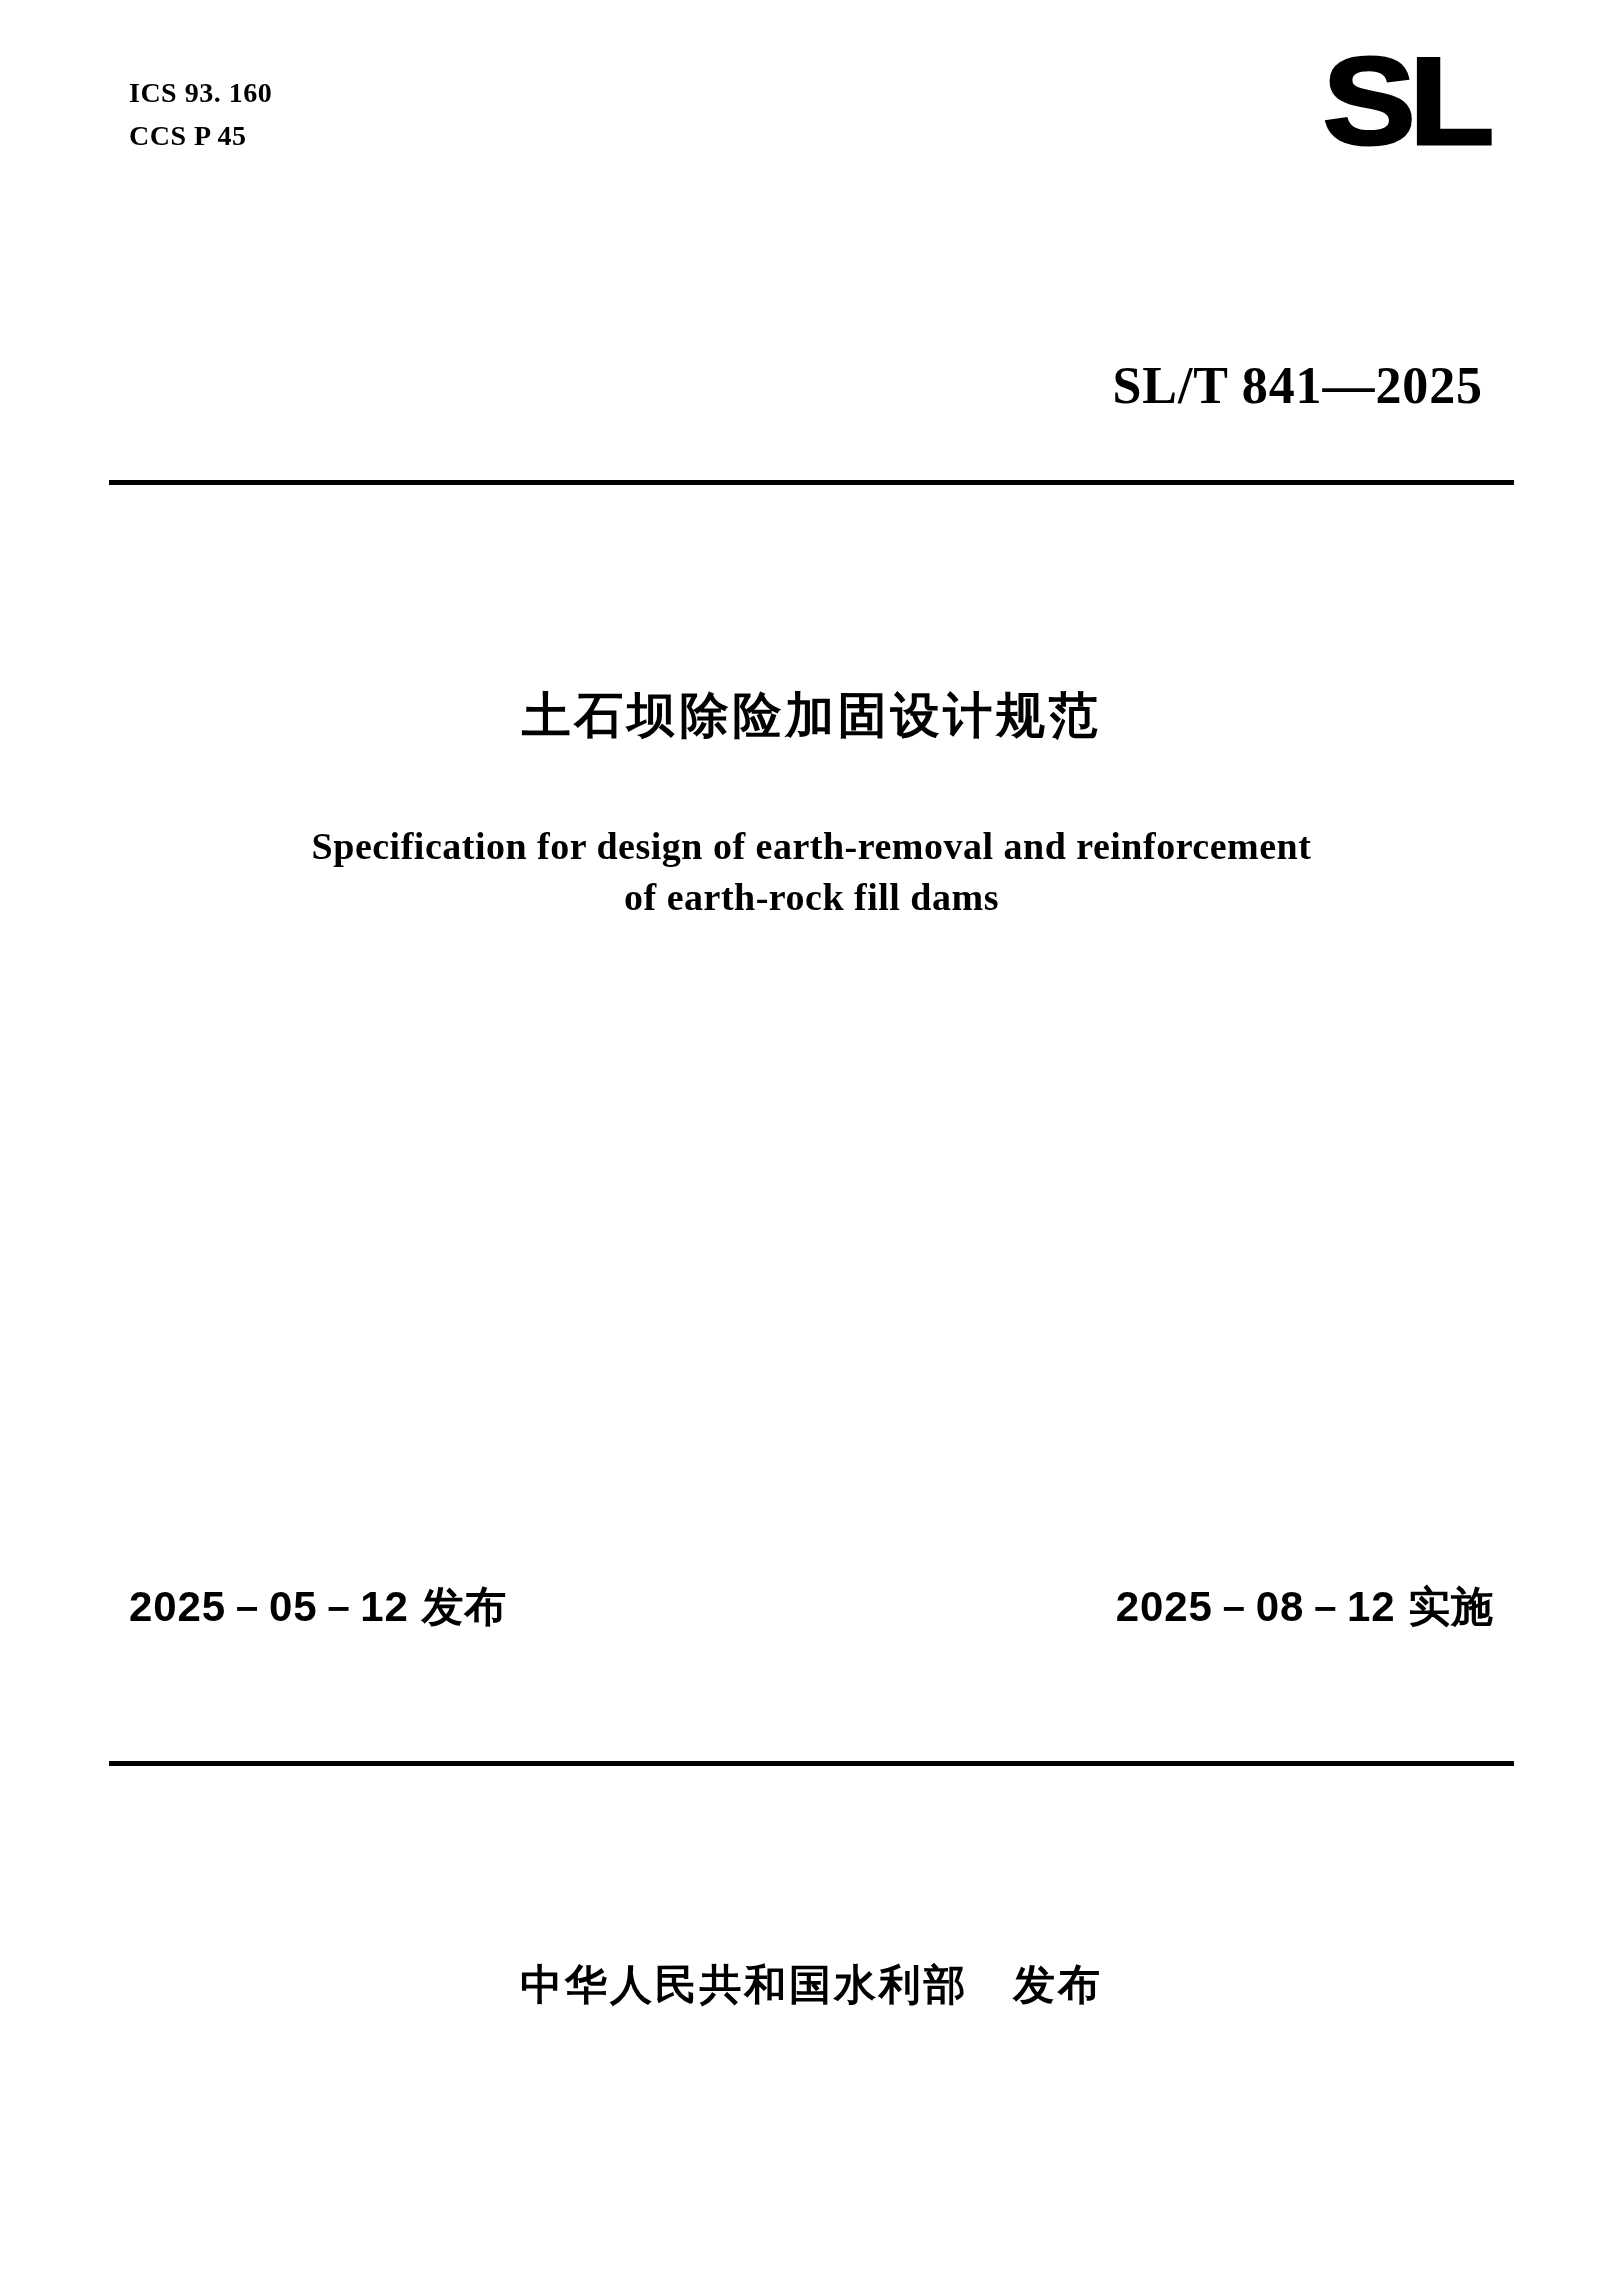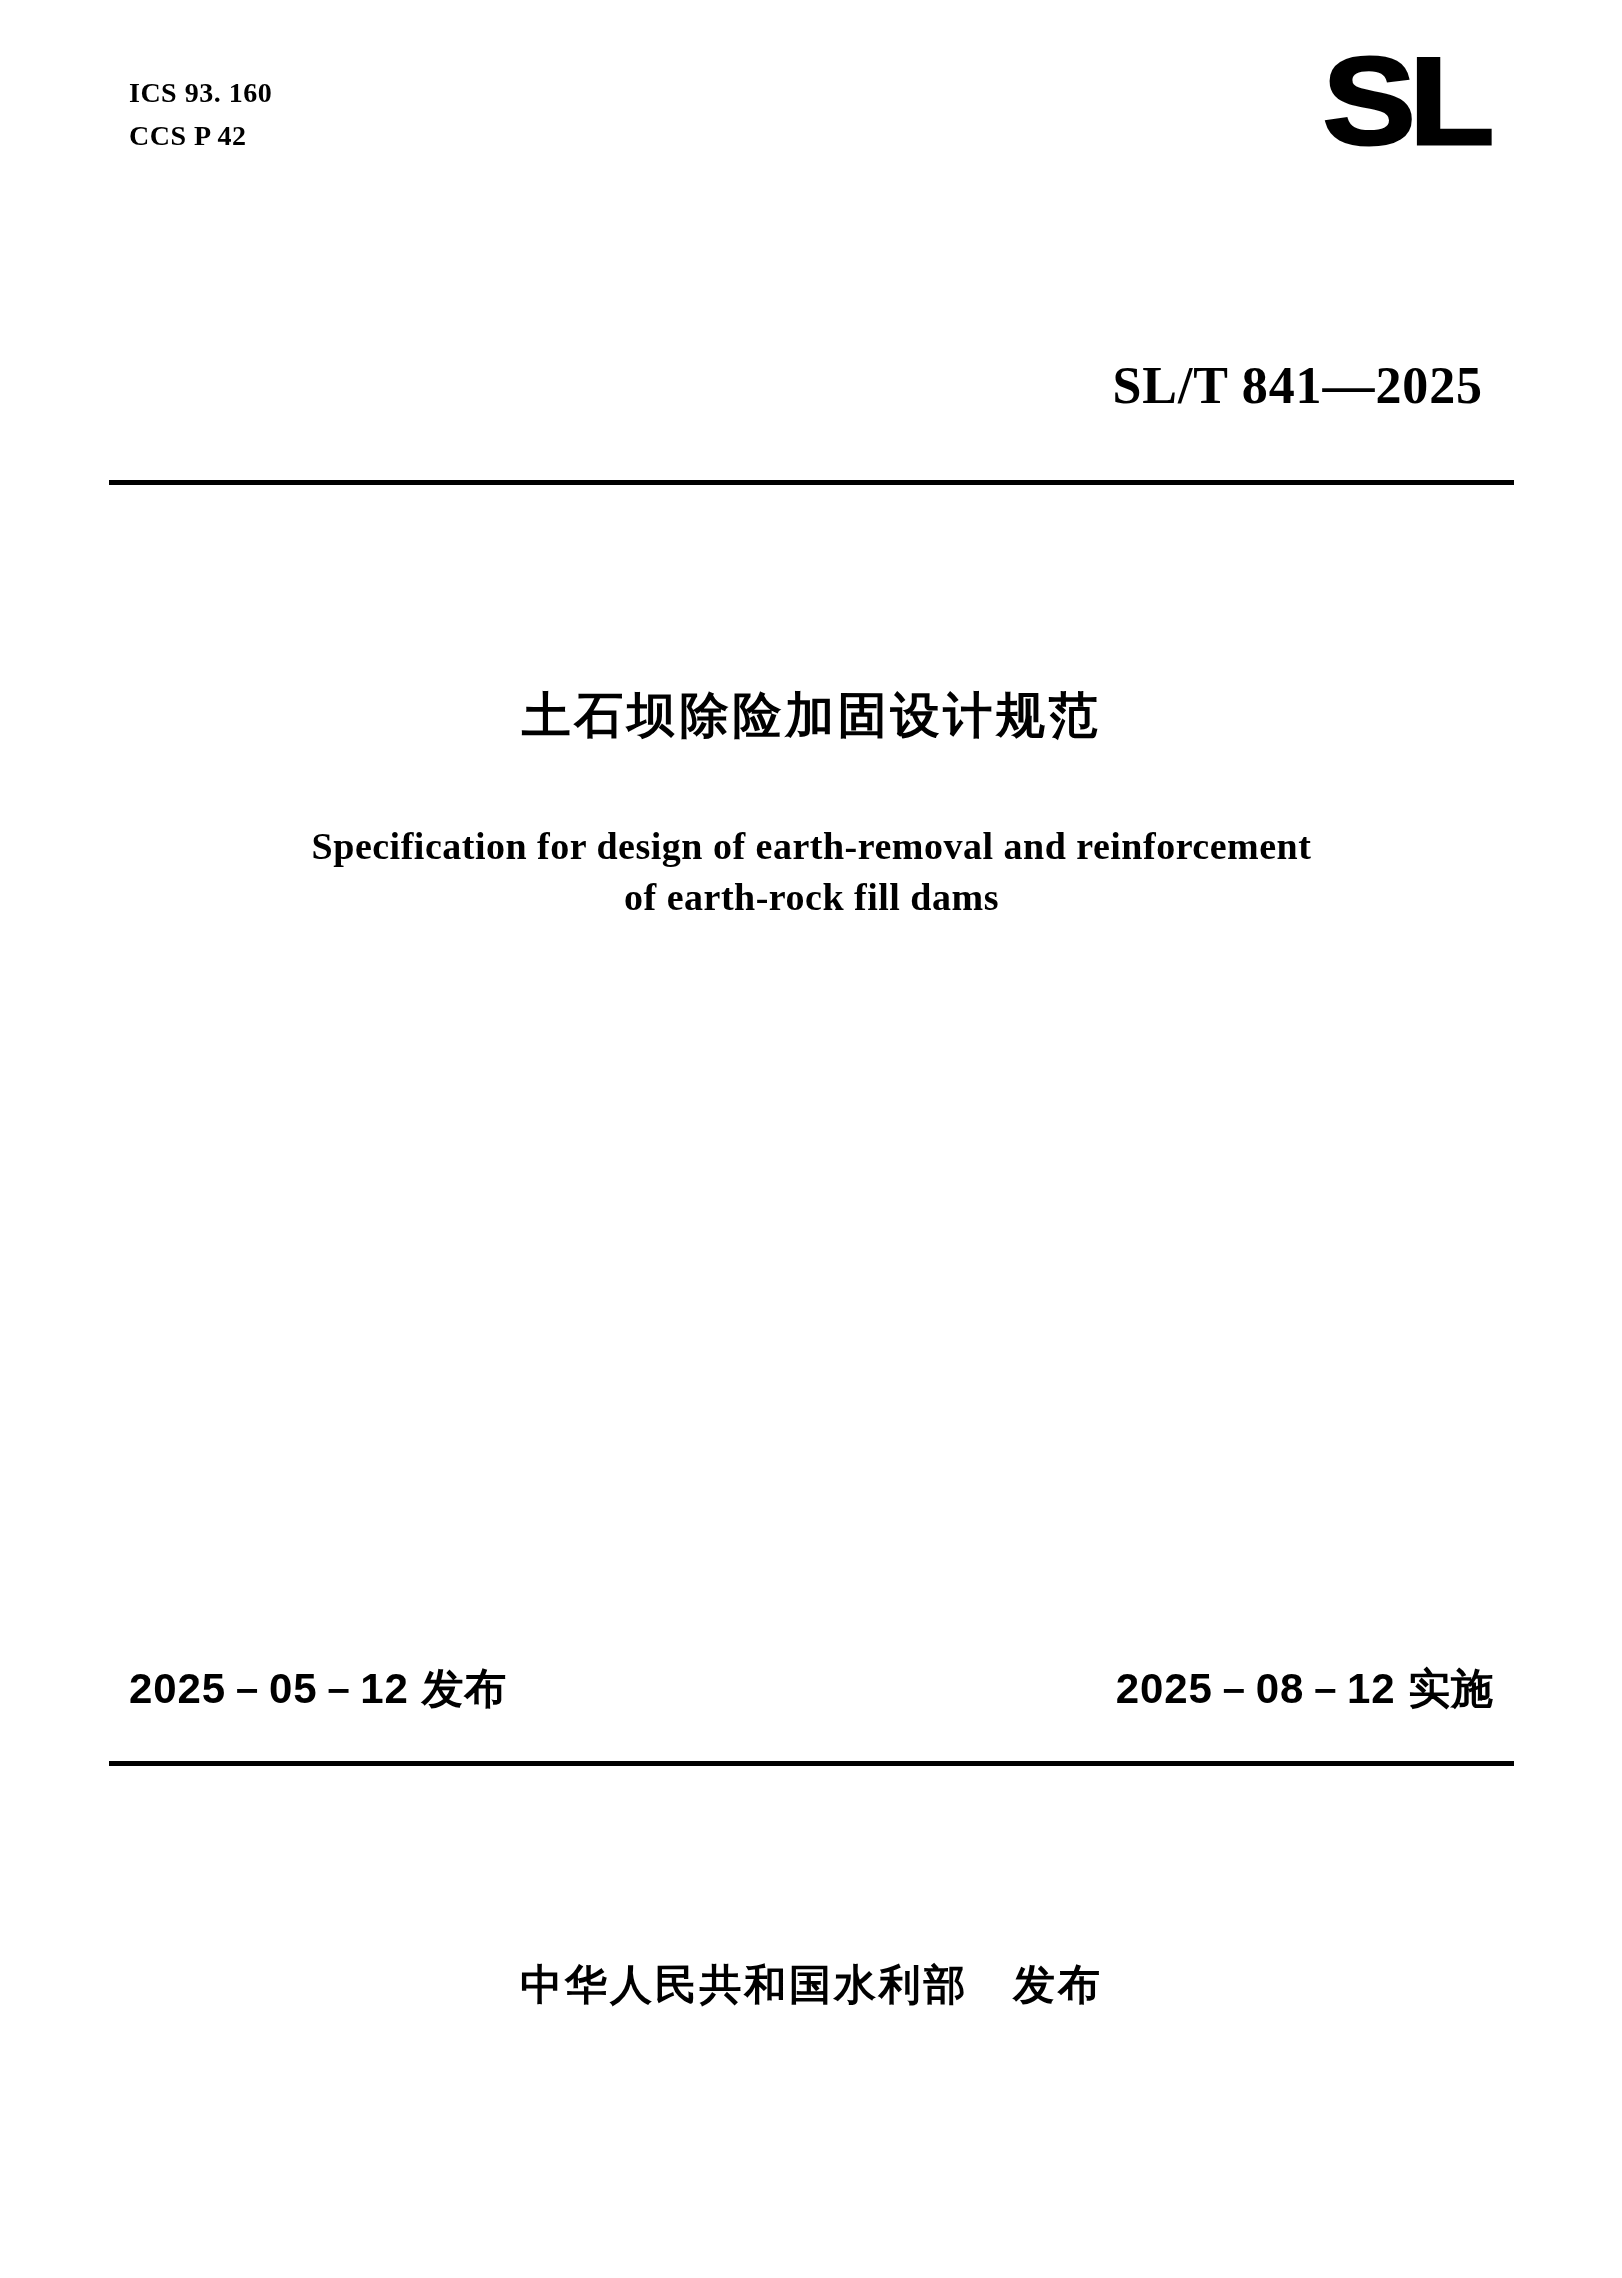--- a/index.html
+++ b/index.html
@@ -107,21 +107,21 @@
   }
   .title-en .line2 {
     display: block;
   }
 
   
   .date-row {
     position: absolute;
     left: 129px;
     right: 129px;
-    top: 1661px;
+    top: 1579px;
     display: flex;
     justify-content: space-between;
     align-items: baseline;
     font-family: "Liberation Sans", sans-serif;
     font-weight: bold;
     font-size: 42px;
     letter-spacing: 0.9px;
   }
   .date-row span { white-space: nowrap; }
 
@@ -147,21 +147,21 @@
     letter-spacing: 2.8px;
   }
 </style>
 </head>
 <body>
 
 <div class="page">
 
   <div class="codes">
     <div>ICS 93. 160</div>
-    <div>CCS P 42</div>
+    <div>CCS P 45</div>
   </div>
 
   <div class="sl-logo">SL</div>
 
 
   <div class="std-no">SL/T 841—2025</div>
 
   <div class="rule-top"></div>
 
   <div class="title-cn">土石坝除险加固设计规范</div>

